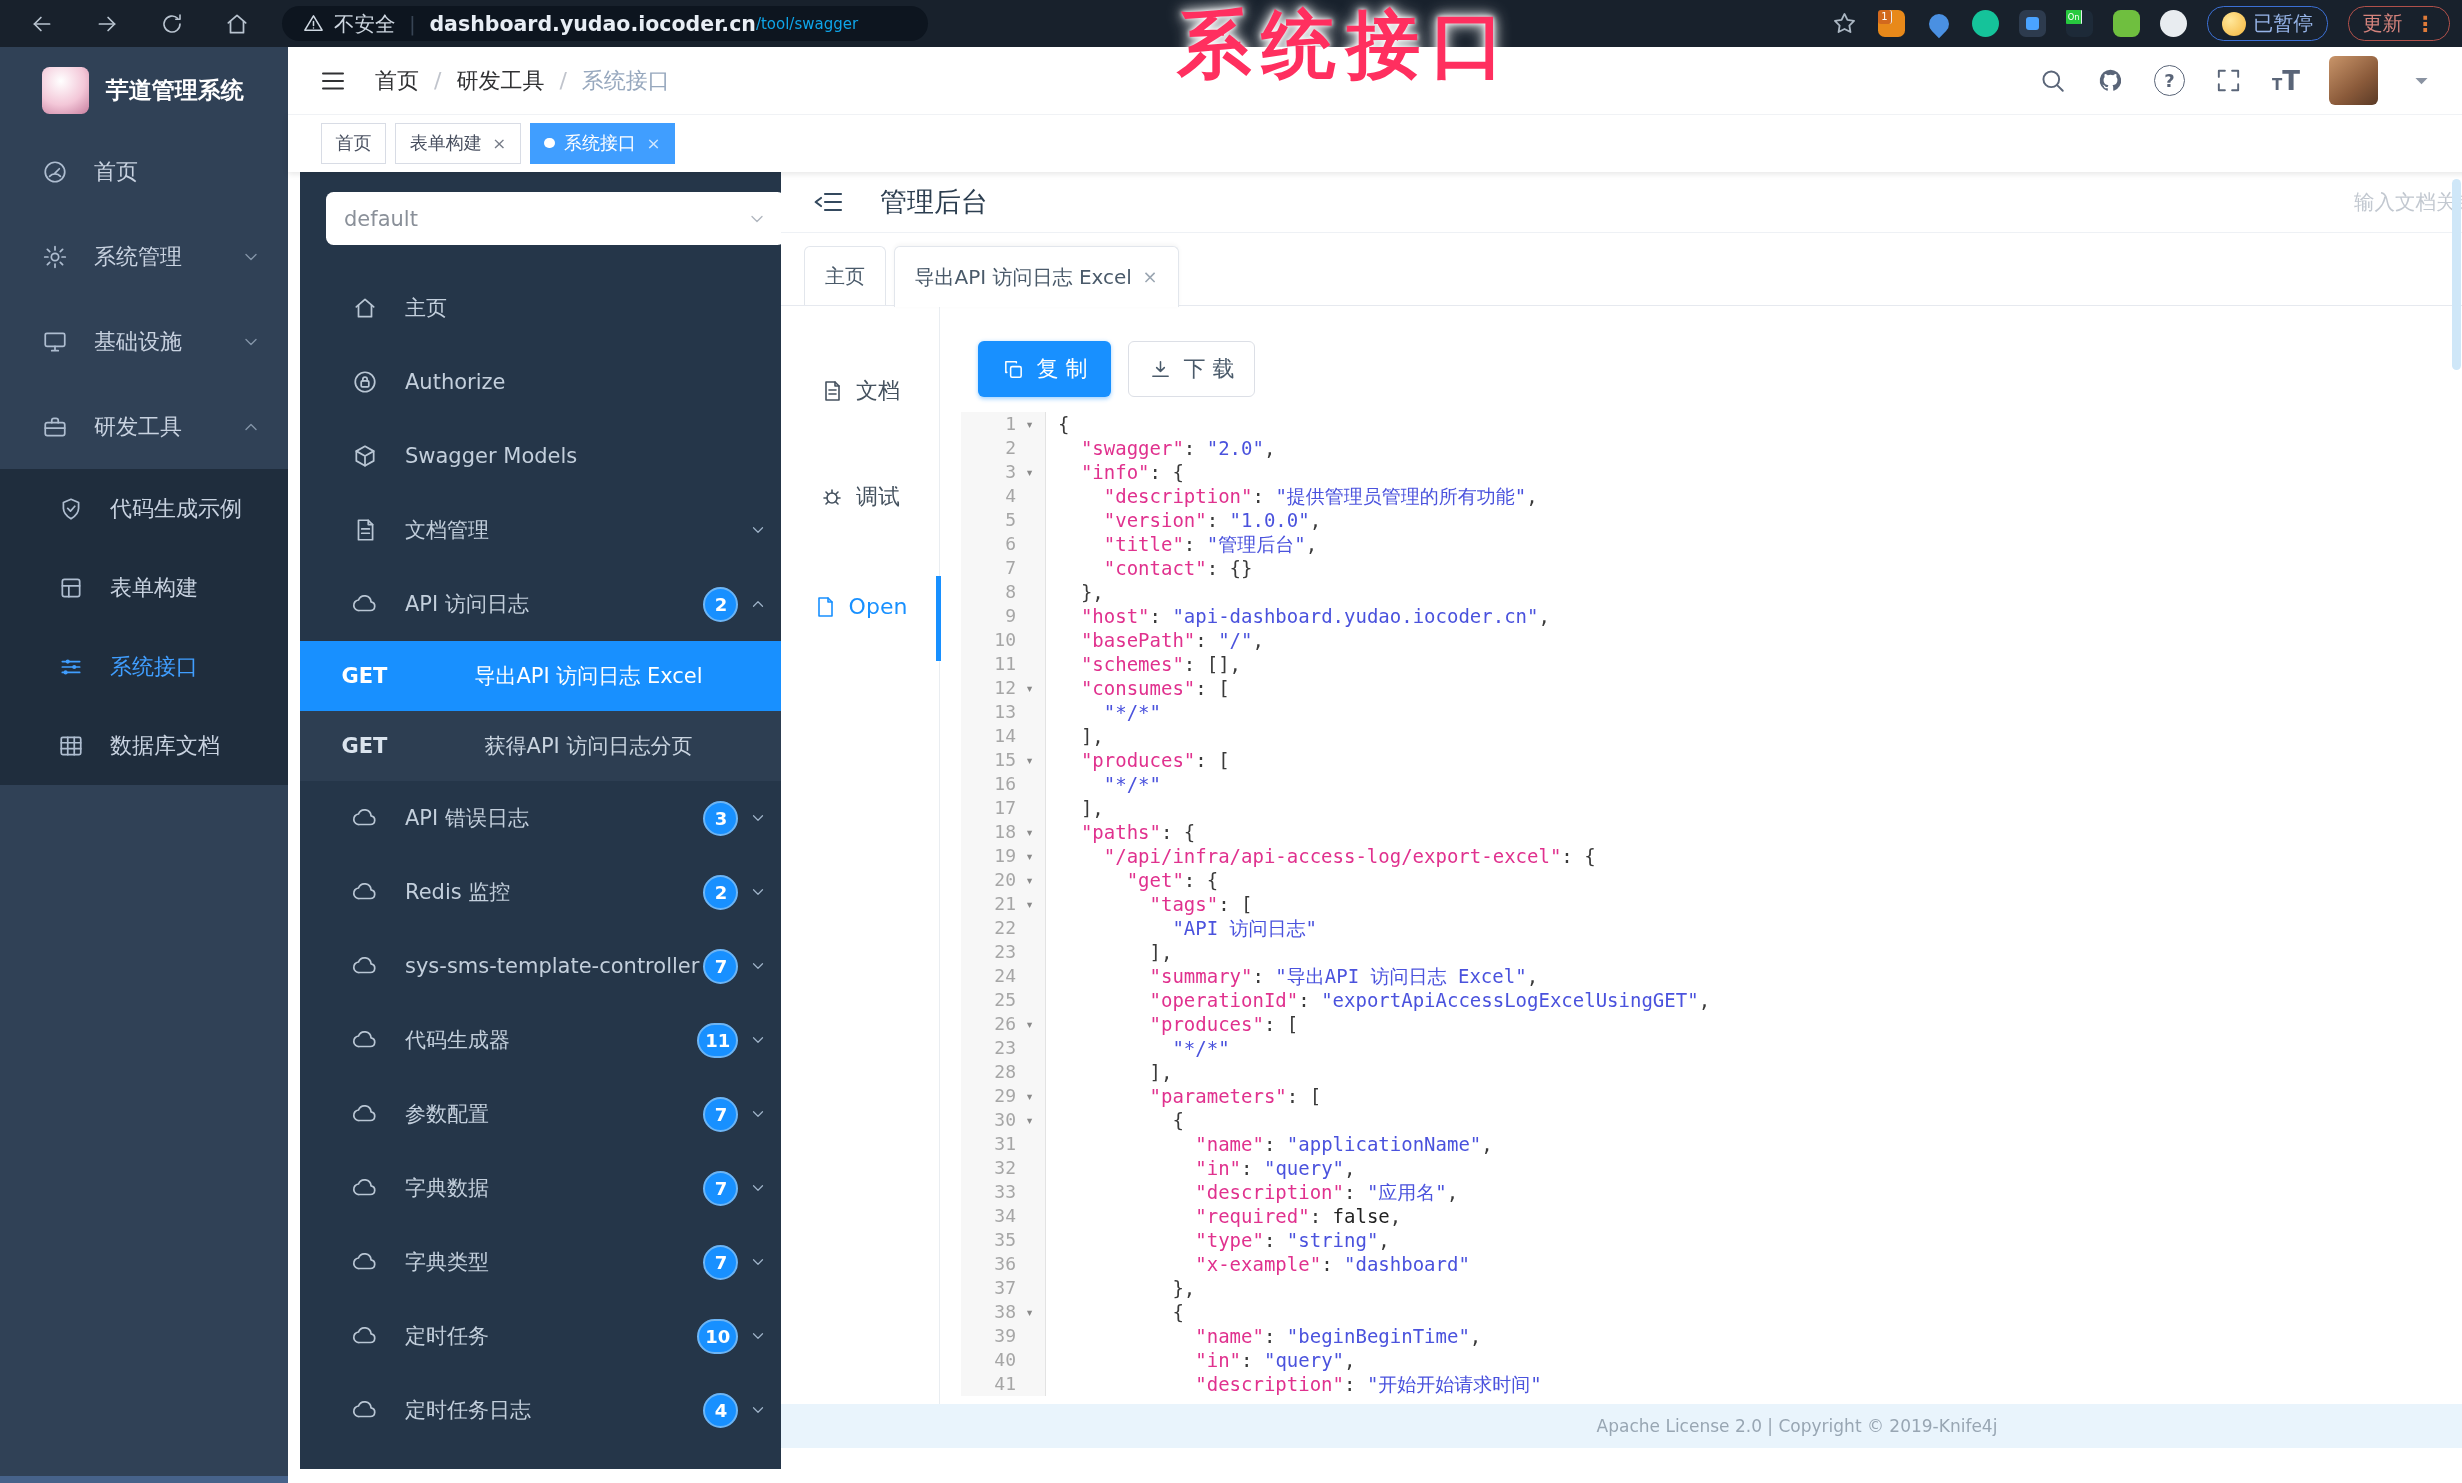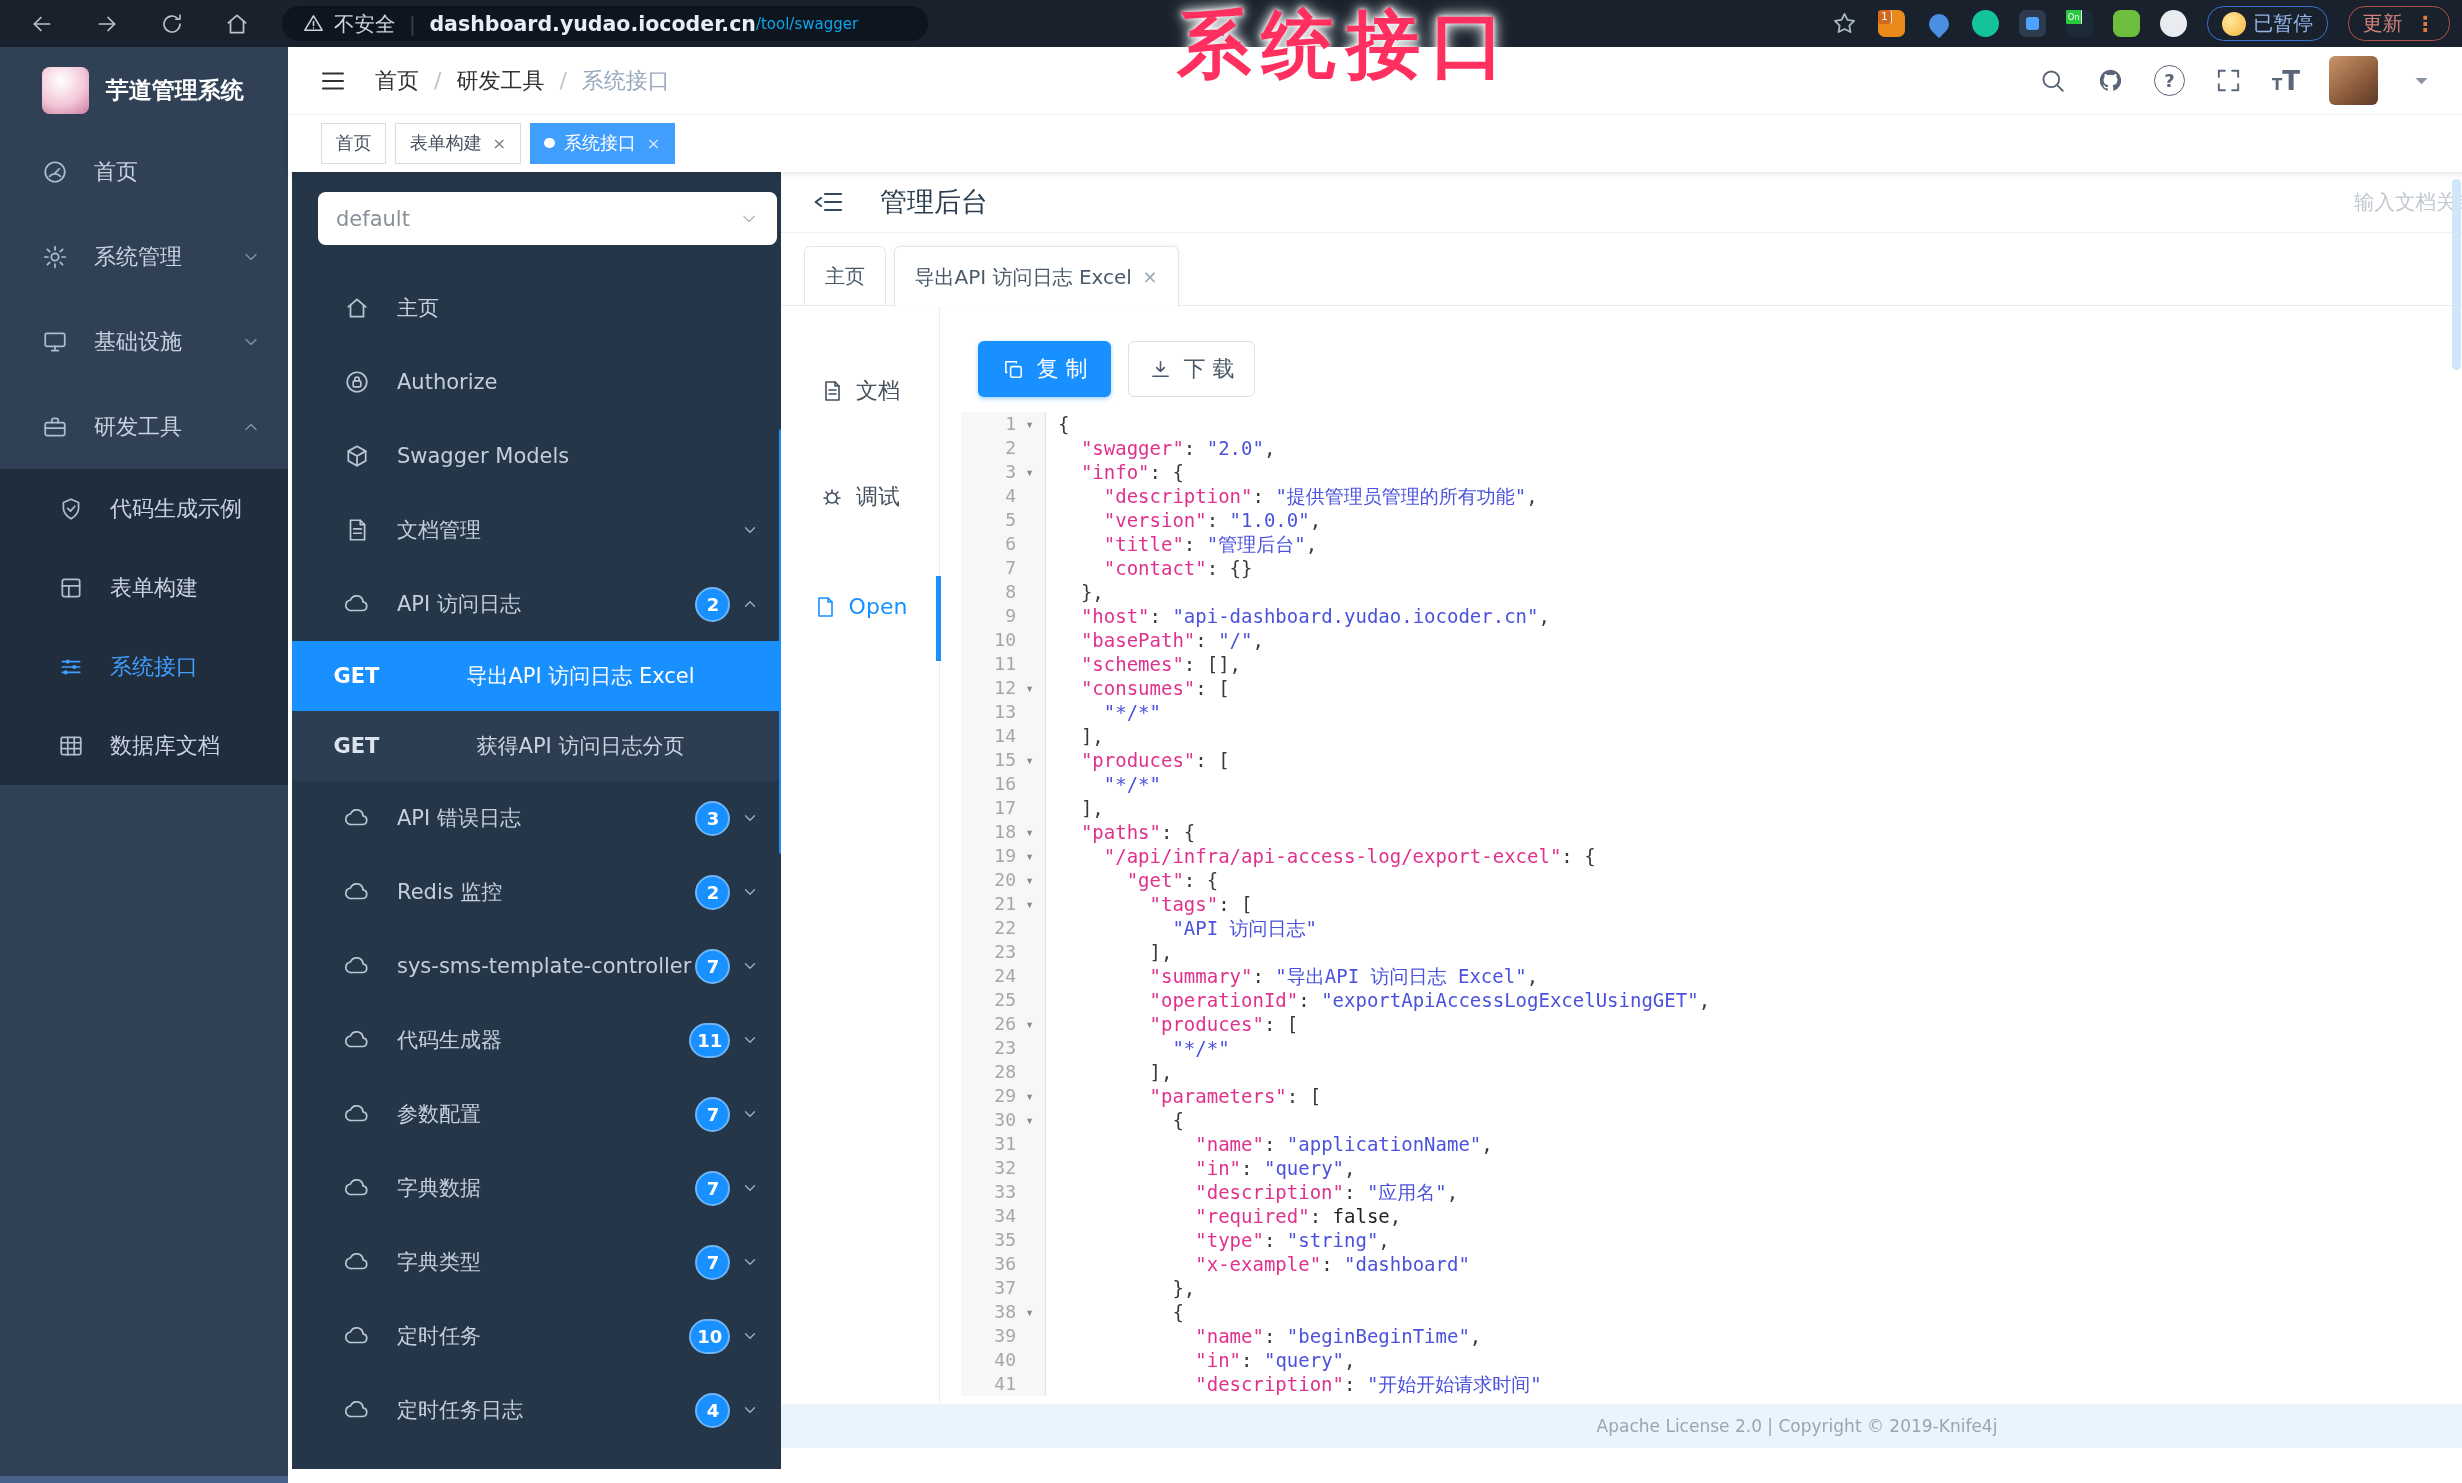--- a/index.html
+++ b/index.html
@@ -61,21 +61,21 @@
 
   
   .tagview{position:absolute;left:288px;top:114px;width:2174px;height:58px;background:#fff;display:flex;align-items:center;gap:9px;padding-left:33px;box-shadow:0 2.3px 6px rgba(0,0,0,.10);z-index:1;}
   .tag{height:39px;display:flex;align-items:center;gap:9px;padding:0 13.6px;border:1.5px solid #d8dce5;background:#fff;color:#495060;font-size:18px;cursor:pointer;}
   .tag .dot{width:10.6px;height:10.6px;border-radius:50%;background:#fff;display:none;}
   .tag.active{background:#409eff;border-color:#409eff;color:#fff;}
   .tag.active .dot{display:inline-block;}
   .tag .x{font-size:16.7px;opacity:.75;margin-left:1.5px;}
 
   
-  .swside{position:absolute;left:292px;top:171px;width:493px;height:1298px;background:#253649;overflow:hidden;}
+  .swside{position:absolute;left:300px;top:171px;width:493px;height:1298px;background:#253649;overflow:hidden;}
   .gsel{position:absolute;left:26px;top:21px;width:459px;height:53px;background:#fff;border-radius:7.6px;display:flex;align-items:center;padding:0 18px;box-sizing:border-box;font-size:21px;color:#8a9099;cursor:pointer;}
   .gsel svg{width:20px;height:20px;margin-left:auto;color:#b0b6bf;}
   .swlist{position:absolute;left:0;top:100px;width:100%;}
   .n-item{position:relative;height:74px;display:flex;align-items:center;padding-left:52px;color:#c3cfdc;font-size:21px;cursor:pointer;}
   .n-item svg.nic{width:26px;height:26px;margin-right:27px;color:#b9c6d4;flex:none;}
   .n-acc{position:absolute;right:26px;display:flex;align-items:center;gap:10.6px;}
   .badge{min-width:35px;height:35px;border-radius:18px;background:#1890ff;border:2.3px solid #6db5f5;color:#fff;font-size:18px;font-weight:bold;display:flex;align-items:center;justify-content:center;box-sizing:border-box;padding:0 6px;}
   .n-acc svg{width:18px;height:18px;color:#9fb3c8;}
   .op-row{height:70px;display:flex;align-items:center;background:#2d3e52;color:#c9d4e0;font-size:21px;cursor:pointer;}
   .op-row .m{width:129px;text-align:center;font-weight:bold;color:#dbe4ee;flex:none;}

